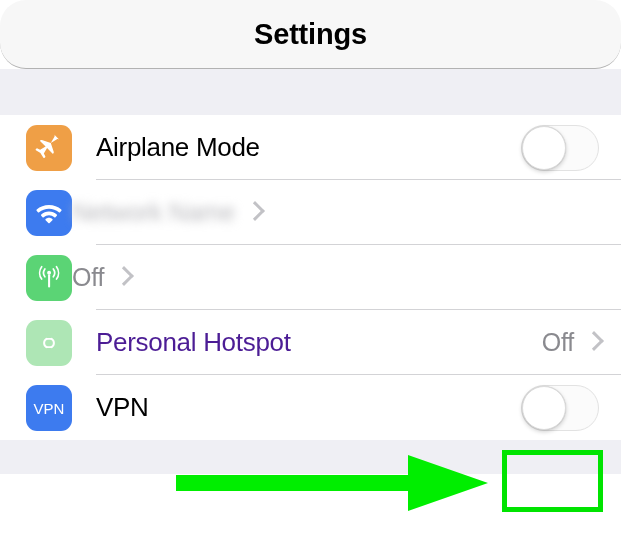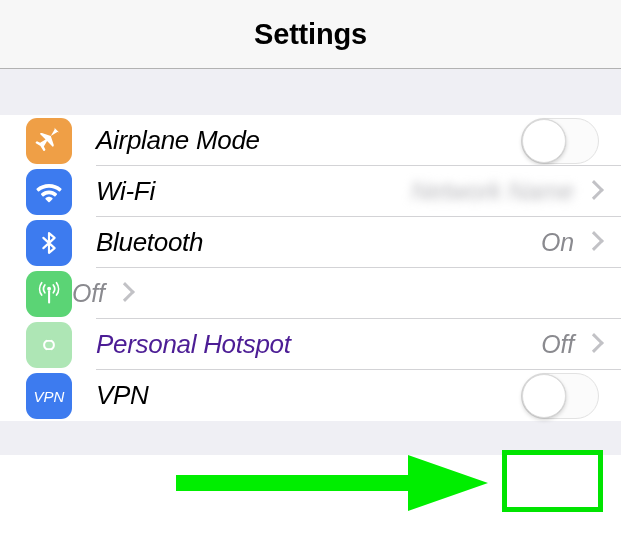--- a/index.html
+++ b/index.html
@@ -17,20 +17,21 @@
 
   
   .nav-bar {
     height: 68px;
     background: #f7f7f7;
     border-bottom: 1px solid #b2b2b2;
     display: flex;
     align-items: center;
     justify-content: center;
     position: relative;
+    border-radius: 26px;
   }
   .nav-title {
     font-size: 29px;
     font-weight: bold;
     color: #000000;
     letter-spacing: -0.2px;
   }
 
   
   .group-gap {
@@ -40,25 +41,24 @@
   .group-gap.bottom {
     height: 34px;
   }
 
   
   .list-group {
     background: #ffffff;
   }
   .row {
     position: relative;
-    height: 51px;
-    display: flex;
-    align-items: center;
-    background: #ffffff;
-    font-style: italic;
+    height: 65px;
+    display: flex;
+    align-items: center;
+    background: #ffffff;
   }
   .row .sep {
     position: absolute;
     left: 96px;
     right: 0;
     bottom: 0;
     height: 1px;
     background: #d3d3d6;
   }
 
@@ -195,41 +195,27 @@
   </div>
 
   <div class="row">
     <div class="icon-wrap" style="background:#3d7bef">
       <svg width="30" height="30" viewBox="0 0 32 32">
         <path fill="#ffffff" d="M16 7.5c-5 0-9.6 1.8-13.1 4.8-.4.4-.5 1-.1 1.4l1.4 1.5c.4.4.9.4 1.3.1C8.4 12.8 12 11.4 16 11.4s7.6 1.4 10.5 3.9c.4.3.9.3 1.3-.1l1.4-1.5c.4-.4.3-1-.1-1.4C25.6 9.3 21 7.5 16 7.5z"></path>
         <path fill="#ffffff" d="M16 14.4c-3.2 0-6.1 1.2-8.3 3.2-.4.4-.4 1 0 1.4l1.4 1.4c.4.4.9.4 1.3 0 1.5-1.3 3.5-2.1 5.6-2.1s4.1.8 5.6 2.1c.4.4.9.4 1.3 0l1.4-1.4c.4-.4.4-1 0-1.4-2.2-2-5.1-3.2-8.3-3.2z"></path>
         <path fill="#ffffff" d="M16 21c-1.4 0-2.7.6-3.6 1.5-.4.4-.4.9 0 1.3l2.9 2.9c.4.4 1 .4 1.4 0l2.9-2.9c.4-.4.4-.9 0-1.3-.9-.9-2.2-1.5-3.6-1.5z"></path>
       </svg>
     </div>
-    <div class="row-label">Wi-Fi</div>
     <div class="row-right">
       <div class="row-value blurred">Network Name</div>
       <div class="chevron"></div>
     </div>
     <div class="sep"></div>
   </div>
 
-  <div class="row">
-    <div class="icon-wrap" style="background:#3d7bef">
-      <svg width="30" height="30" viewBox="0 0 32 32">
-        <path fill="none" stroke="#ffffff" stroke-width="2.3" stroke-linejoin="round" stroke-linecap="round" d="M10 10.5 L22 21.5 L16 26.5 L16 5.5 L22 10.5 L10 21.5"></path>
-      </svg>
-    </div>
-    <div class="row-label">Bluetooth</div>
-    <div class="row-right">
-      <div class="row-value">On</div>
-      <div class="chevron"></div>
-    </div>
-    <div class="sep"></div>
-  </div>
 
   <div class="row">
     <div class="icon-wrap" style="background:#5bd475">
       <svg width="30" height="30" viewBox="0 0 32 32">
         <rect x="15" y="12" width="2.2" height="14" rx="1" fill="#ffffff"></rect>
         <circle cx="16.1" cy="10.4" r="2.1" fill="#ffffff"></circle>
         <path fill="none" stroke="#ffffff" stroke-width="1.8" stroke-linecap="round" d="M11.6 6.4a7 7 0 0 0 0 8.3"></path>
         <path fill="none" stroke="#ffffff" stroke-width="1.8" stroke-linecap="round" d="M20.6 6.4a7 7 0 0 1 0 8.3"></path>
         <path fill="none" stroke="#ffffff" stroke-width="1.8" stroke-linecap="round" d="M8.2 4a11 11 0 0 0 0 13.1"></path>
         <path fill="none" stroke="#ffffff" stroke-width="1.8" stroke-linecap="round" d="M24 4a11 11 0 0 1 0 13.1"></path>

